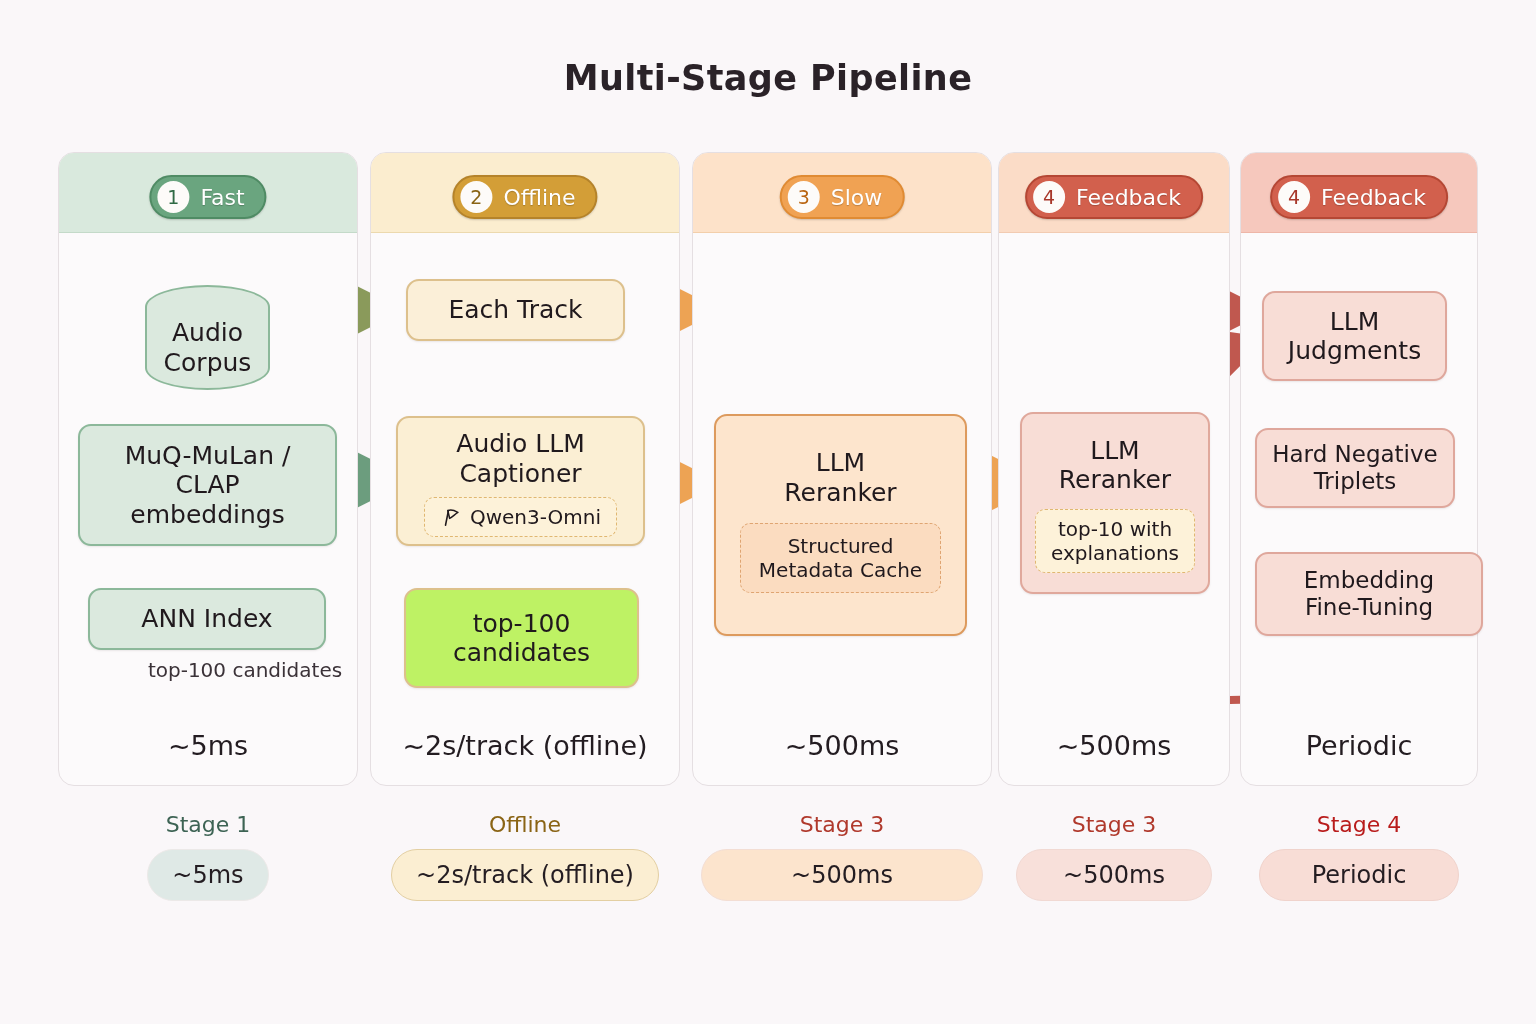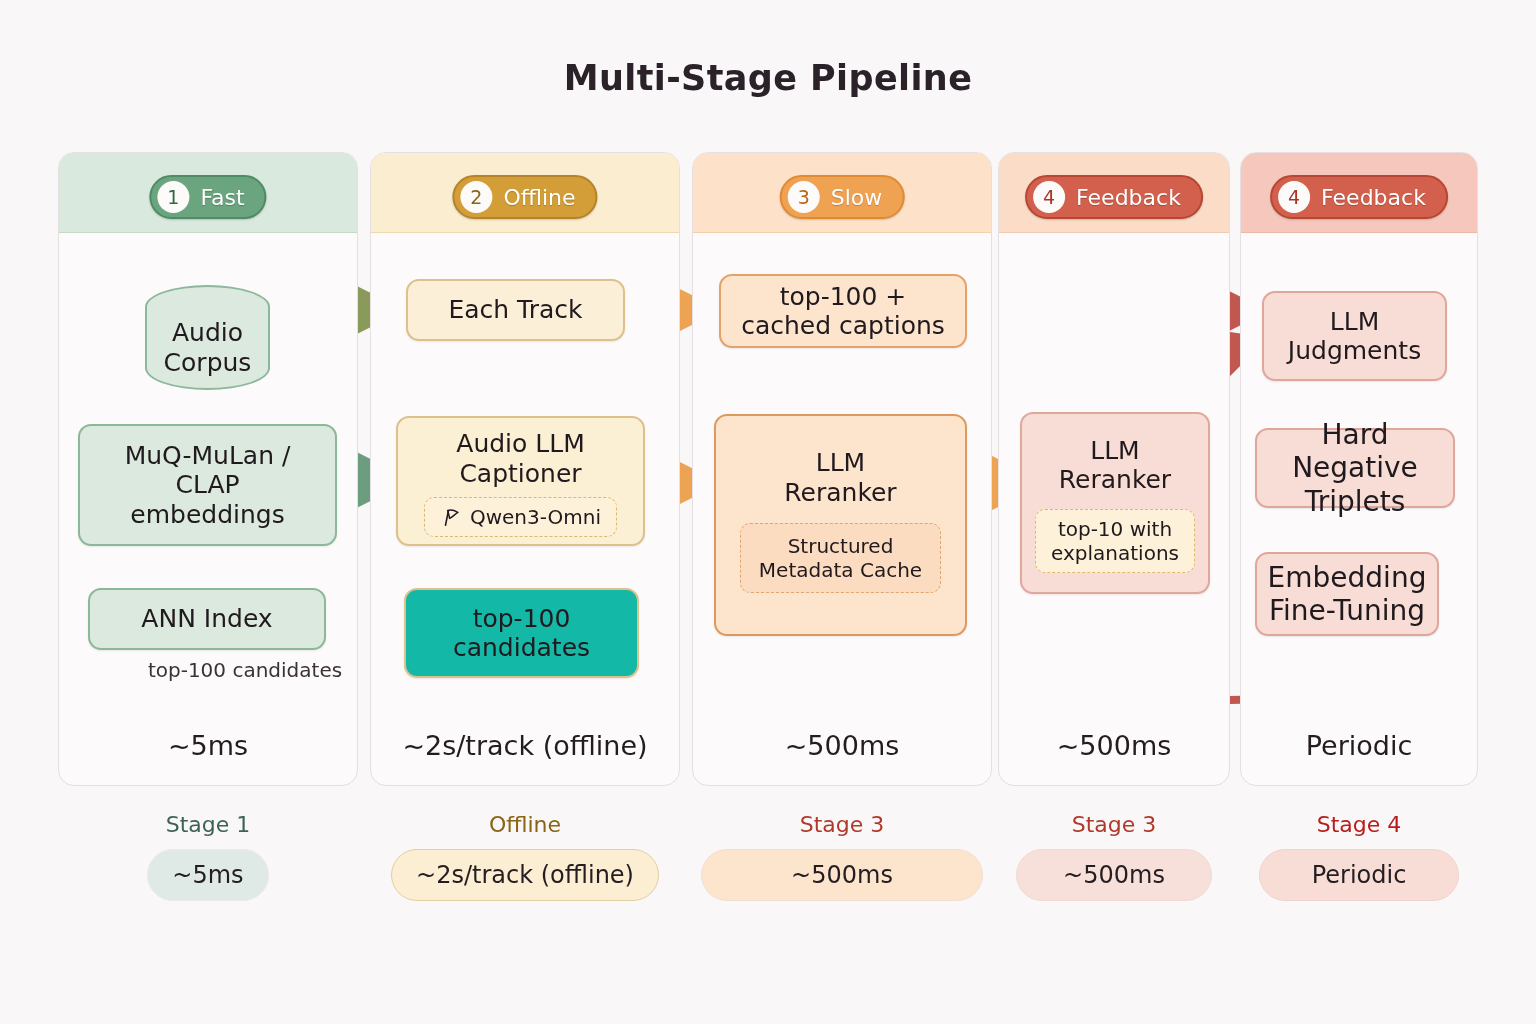--- a/index.html
+++ b/index.html
@@ -58,21 +58,21 @@
   .node{
     position:absolute;box-sizing:border-box;
     border-radius:13px;
     display:flex;flex-direction:column;
     align-items:center;justify-content:center;
     text-align:center;
     font-size:25px;line-height:1.18;
     color:#20191d;
     box-shadow:0 1px 2px rgba(80,60,60,.10);
   }
-  .node.small{font-size:28px;}
+  .node.small{font-size:23px;}
   .cyl{
     position:absolute;box-sizing:border-box;
     display:flex;align-items:flex-end;justify-content:center;
     text-align:center;font-size:25px;line-height:1.2;color:#20191d;
   }
   .cyl .body{
     position:absolute;left:0;top:0;right:0;bottom:0;
     border-radius:50% / 22px;
     box-sizing:border-box;
   }
@@ -222,37 +222,34 @@
     <span>Audio LLM<br>Captioner</span>
     <span class="subtag">
       <svg class="flagicon" viewBox="0 0 24 24" fill="none" stroke="#20191d" stroke-width="1.7" stroke-linecap="round" stroke-linejoin="round">
         <path d="M6 21 L9 6"></path>
         <path d="M8.5 5 C13 3, 17 5.5, 19.5 7 C16.5 9, 13 12, 10.5 13.5 Z"></path>
       </svg>
       <span>Qwen3-Omni</span>
     </span>
   </div>
 
-  <div class="node" style="left:404px;top:588px;width:235px;height:90px;background:#14b8a6;border:2px solid #ddc08c;">
+  <div class="node" style="left:404px;top:588px;width:235px;height:100px;background:#bef264;border:2px solid #ddc08c;">
     <span>top-100<br>candidates</span>
   </div>
 
   <div class="latency" style="left:370px;top:730px;width:310px;">~2s/track (offline)</div>
 
   <div class="col" style="left:692px;top:152px;width:300px;height:634px;">
     <div class="band" style="background:#fde2c9;border-bottom:1px solid #f3cfab;"></div>
     <div class="chip" style="background:#f0a253;border:2px solid #e08b33;">
       <span class="num" style="color:#b96512;">3</span>
       <span class="clabel">Slow</span>
     </div>
   </div>
 
-  <div class="node" style="left:719px;top:274px;width:248px;height:74px;background:#fde5cd;border:2px solid #e3a268;">
-    <span>top-100 +<br>cached captions</span>
-  </div>
 
   <div class="node" style="left:714px;top:414px;width:253px;height:222px;background:#fde5cd;border:2px solid #dd9a5d;padding:14px 0 10px;justify-content:flex-start;">
     <span style="margin-top:18px;">LLM<br>Reranker</span>
     <span class="subtag plain wide" style="margin-top:16px;text-align:center;display:block;">
       <span>Structured<br>Metadata Cache</span>
     </span>
   </div>
 
   <div class="latency" style="left:692px;top:730px;width:300px;">~500ms</div>
 
@@ -282,21 +279,21 @@
   </div>
 
   <div class="node" style="left:1262px;top:291px;width:185px;height:90px;background:#f8ddd6;border:2px solid #dfa79c;">
     <span>LLM<br>Judgments</span>
   </div>
 
   <div class="node small" style="left:1255px;top:428px;width:200px;height:80px;background:#f8ddd6;border:2px solid #dfa79c;">
     <span>Hard Negative<br>Triplets</span>
   </div>
 
-  <div class="node small" style="left:1255px;top:552px;width:184px;height:84px;background:#f8ddd6;border:2px solid #dfa79c;">
+  <div class="node small" style="left:1255px;top:552px;width:228px;height:84px;background:#f8ddd6;border:2px solid #dfa79c;">
     <span>Embedding<br>Fine-Tuning</span>
   </div>
 
   <div class="latency" style="left:1240px;top:730px;width:238px;">Periodic</div>
 
   <div class="legend-item" style="left:58px;top:812px;width:300px;">
     <div class="legend-title" style="color:#3d6354;">Stage 1</div>
     <div class="legend-pill" style="background:#dfe9e6;border:1px solid #ece9e8;">~5ms</div>
   </div>
 

